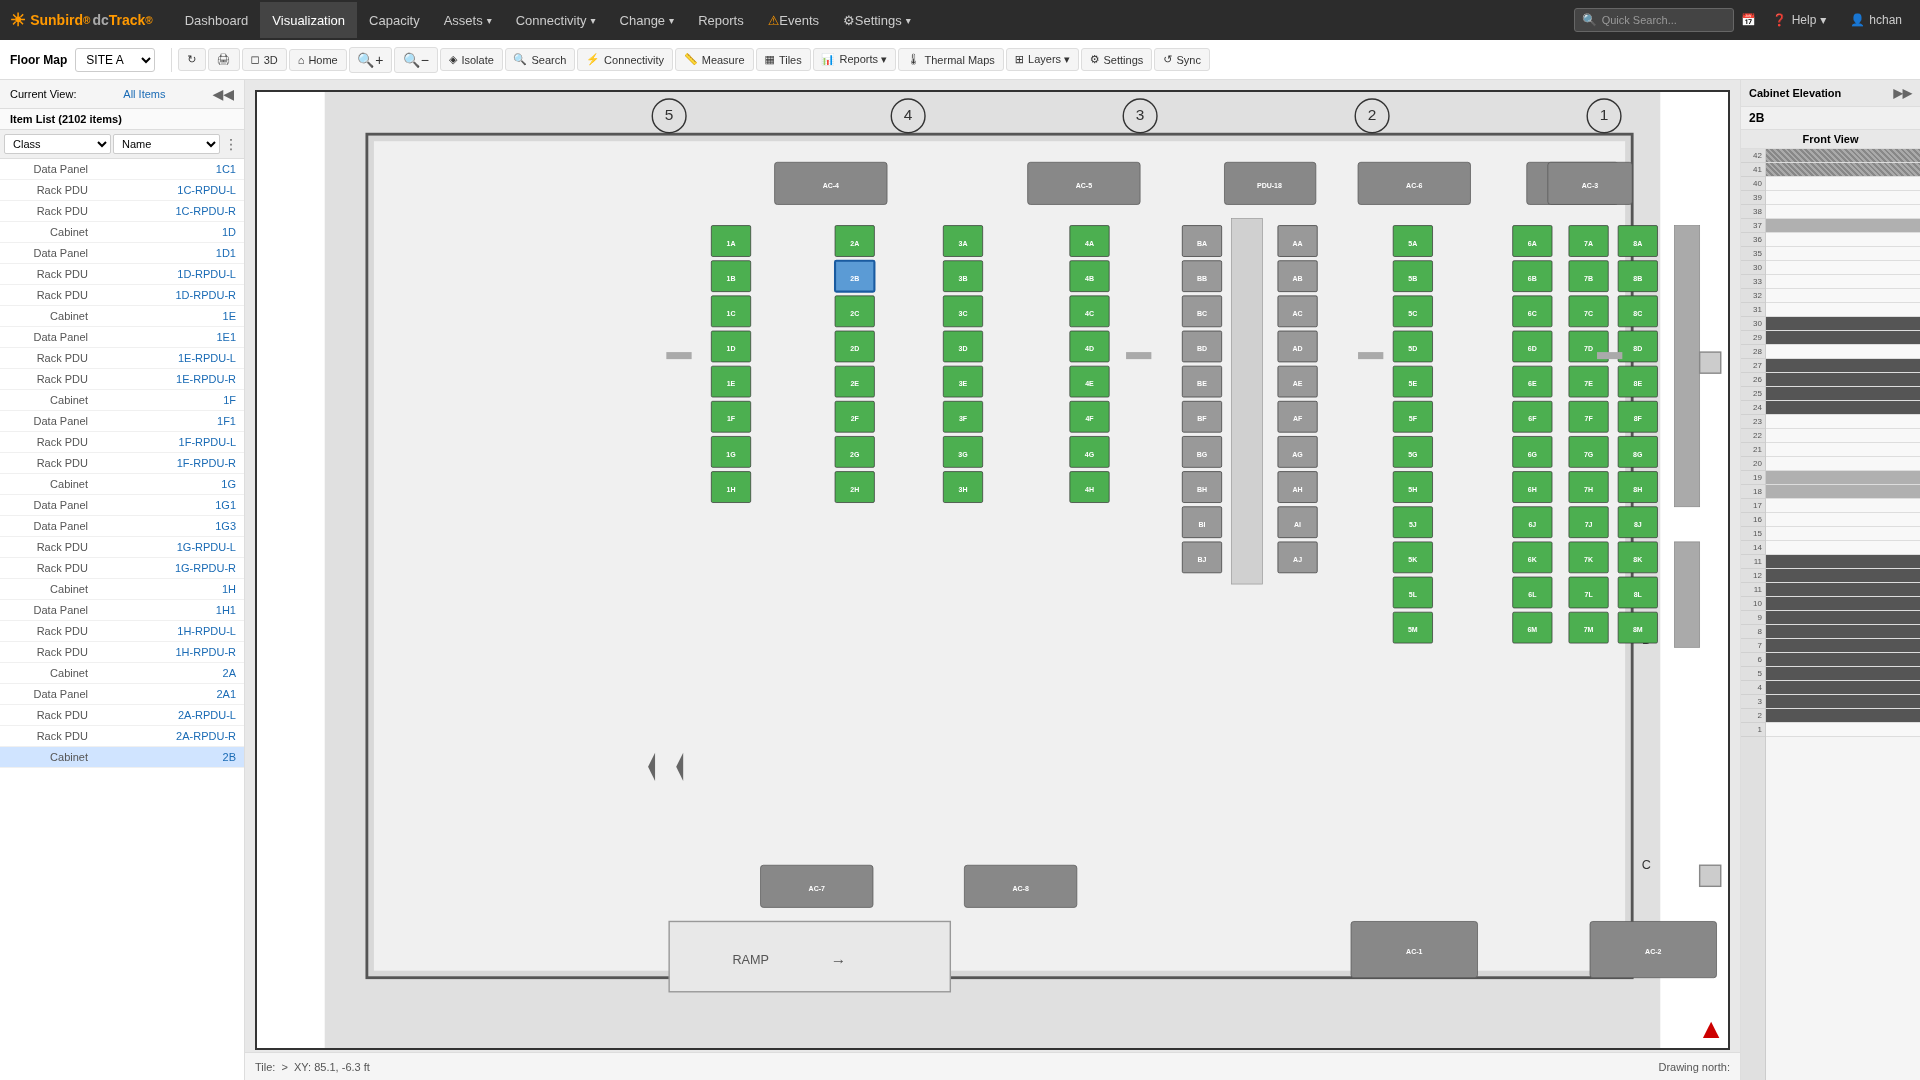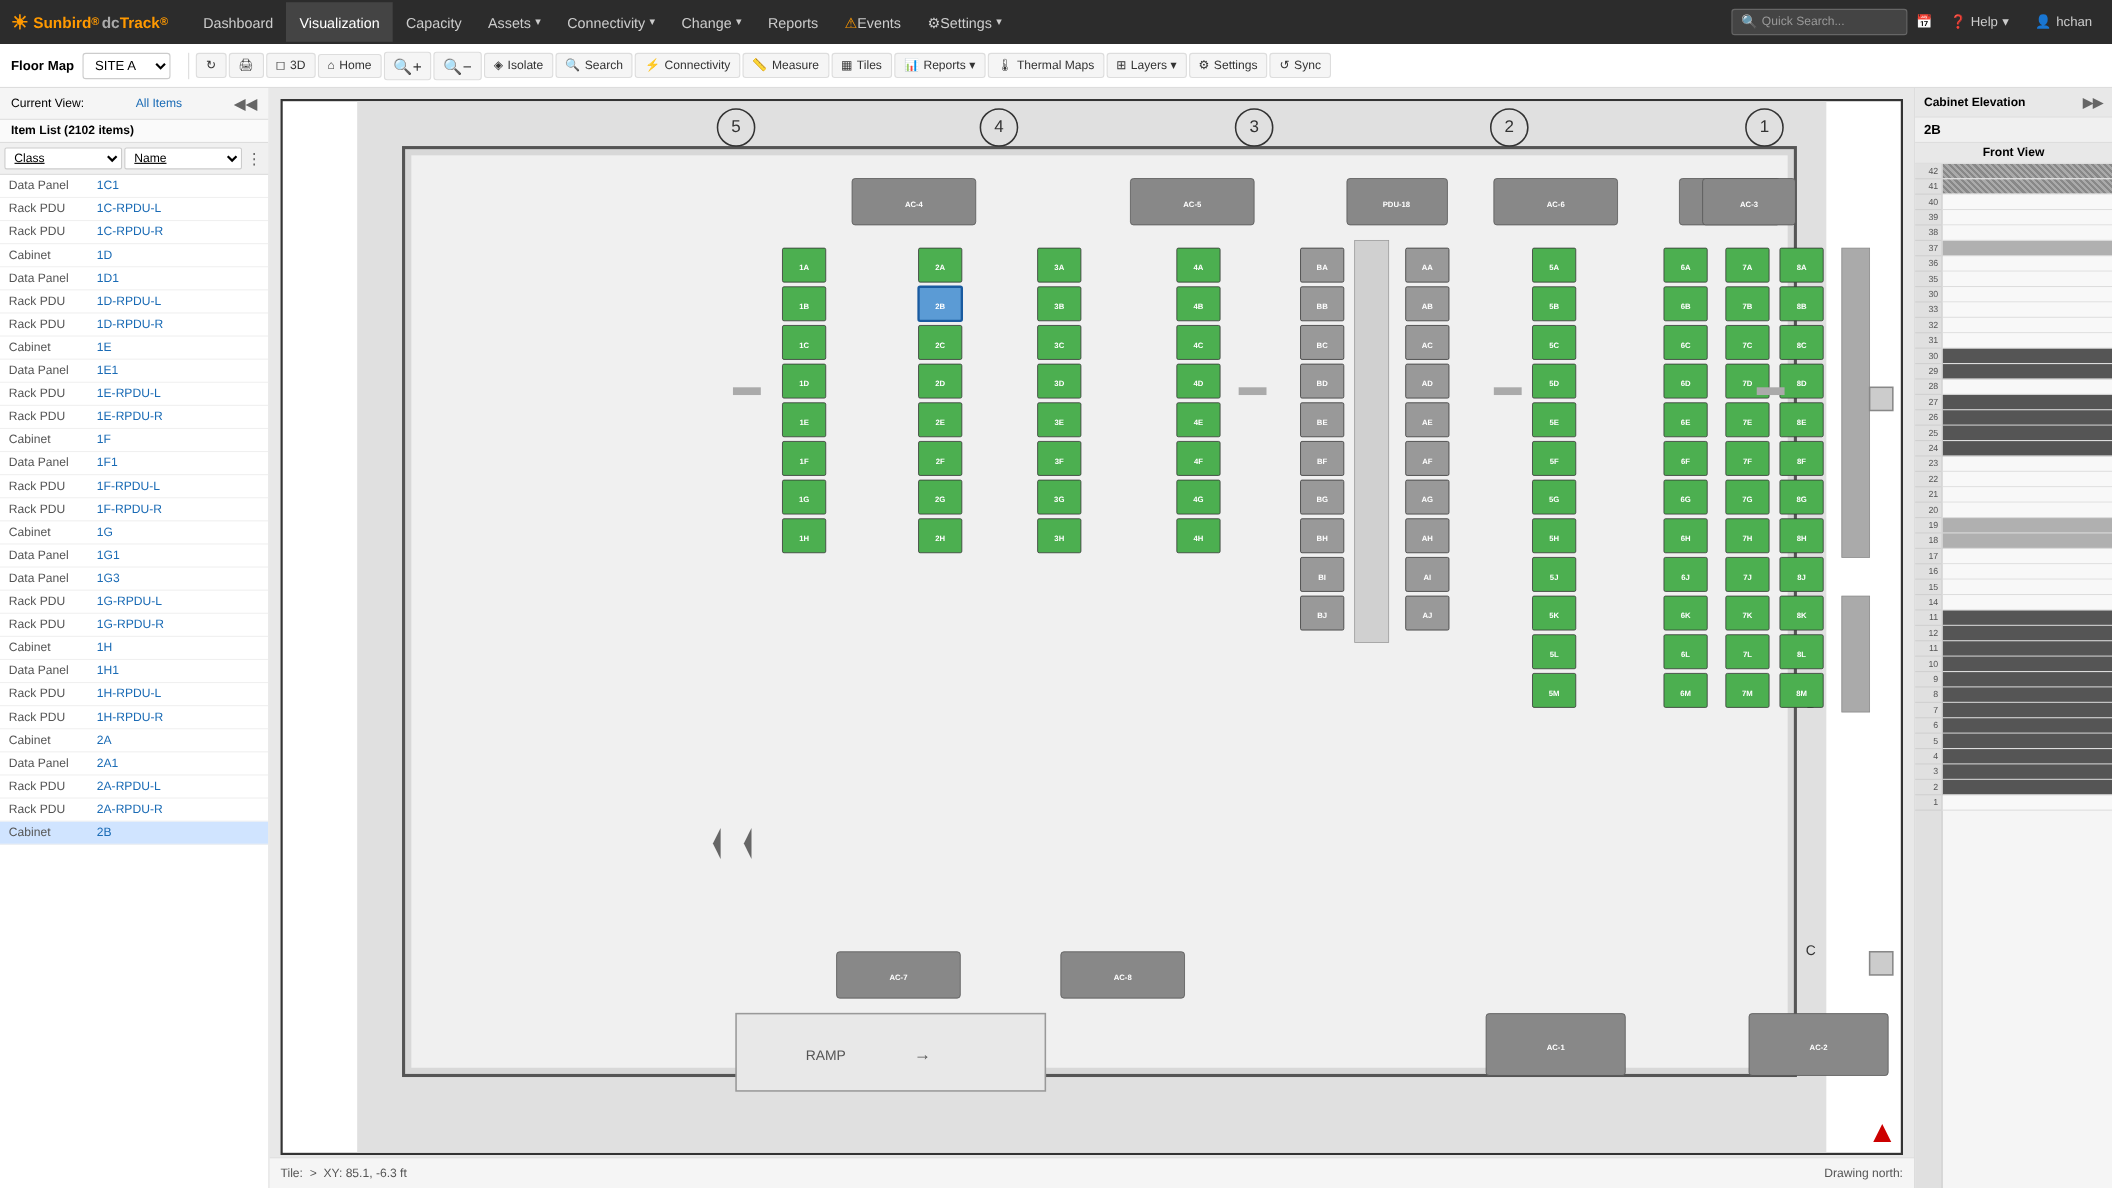--- a/index.html
+++ b/index.html
@@ -148,26 +148,26 @@
       background: #f0f0f0;
       gap: 2px;
     }
     .col-select {
       border: 1px solid #ccc;
       background: #fff;
       padding: 2px 4px;
       font-size: 11px;
       border-radius: 2px;
       flex: 1;
-      text-decoration: underline;
     }
     .col-menu-btn { color: #666; cursor: pointer; padding: 2px; font-size: 14px; }
     .item-list {
       overflow-y: auto;
       flex: 1;
+      text-align: right;
     }
     .list-row {
       display: flex;
       padding: 4px 8px;
       border-bottom: 1px solid #f0f0f0;
       cursor: pointer;
       font-size: 11px;
     }
     .list-row.selected { background: #d0e4ff; }
     .list-row .class-col { width: 80px; color: #555; }

